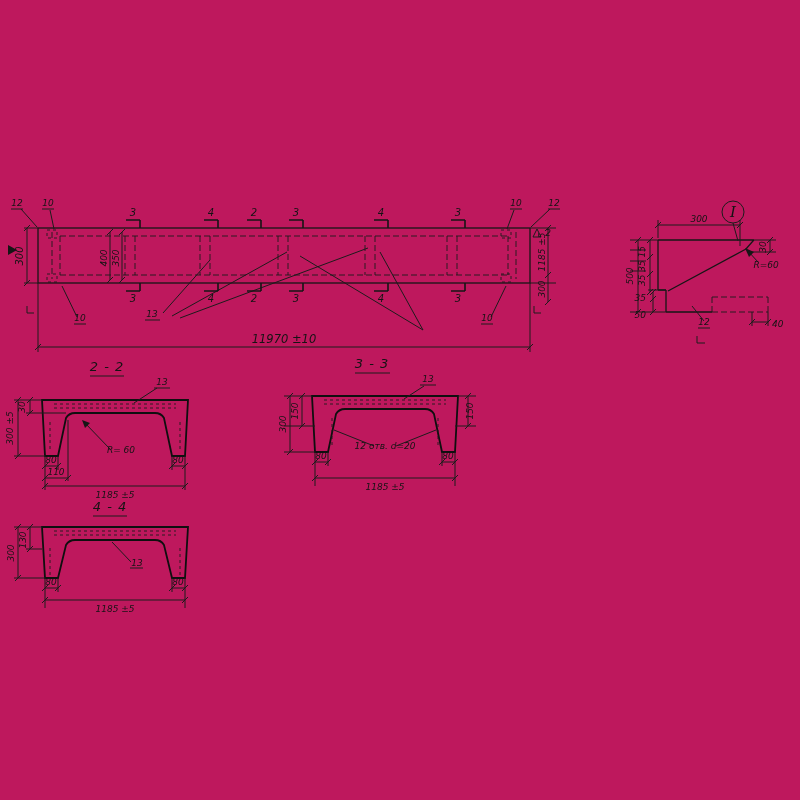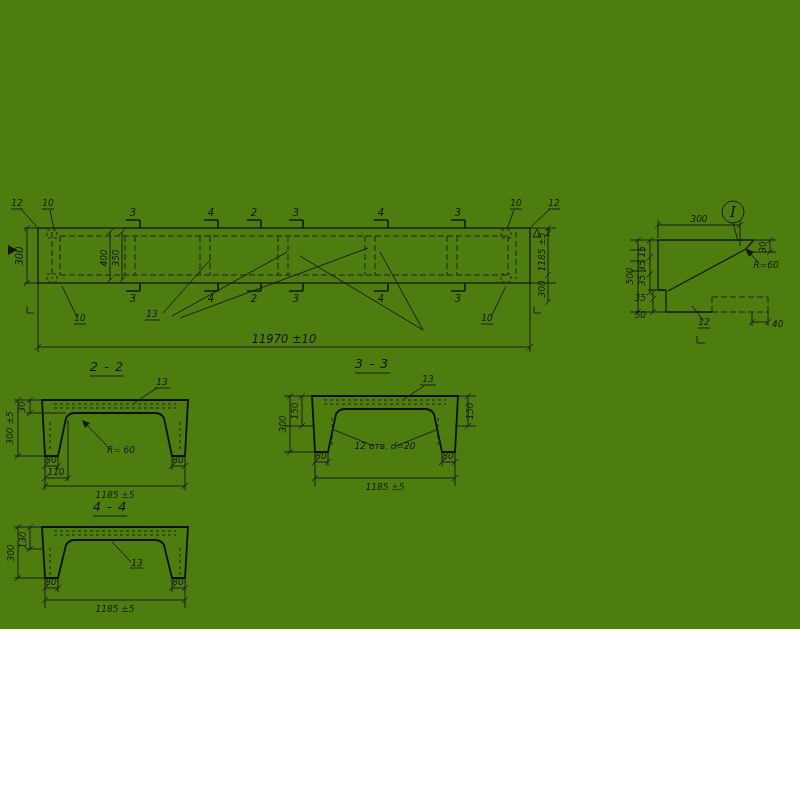--- a/index.html
+++ b/index.html
@@ -1,16 +1,16 @@
 <!DOCTYPE html>
 <html><head>
 <meta charset="utf-8">
 <style>
   html,body{margin:0;padding:0;background:#ffffff;}
-  .page{width:800px;height:629px;background:#4d7c0f;position:relative;overflow:hidden;}
+  .page{width:800px;height:800px;background:#be185d;position:relative;overflow:hidden;}
   svg{display:block;}
   .ln{fill:none;stroke:#1c1c1c;stroke-width:1;}
   .md{fill:none;stroke:#161616;stroke-width:1.3;}
   .flg{fill:none;stroke:#161616;stroke-width:1.6;}
   .thk{fill:none;stroke:#0f0f0f;stroke-width:1.8;stroke-linejoin:miter;}
   .dsh{fill:none;stroke:#1c1c1c;stroke-width:0.9;stroke-dasharray:6 3;}
   .dsh2{fill:none;stroke:#1c1c1c;stroke-width:0.9;stroke-dasharray:3 3;}
   .tk{stroke:#1c1c1c;stroke-width:1;fill:none;}
   .fill{fill:#161616;stroke:none;}
   text{font:italic 10px "DejaVu Sans", sans-serif;fill:#141414;text-anchor:middle;}

